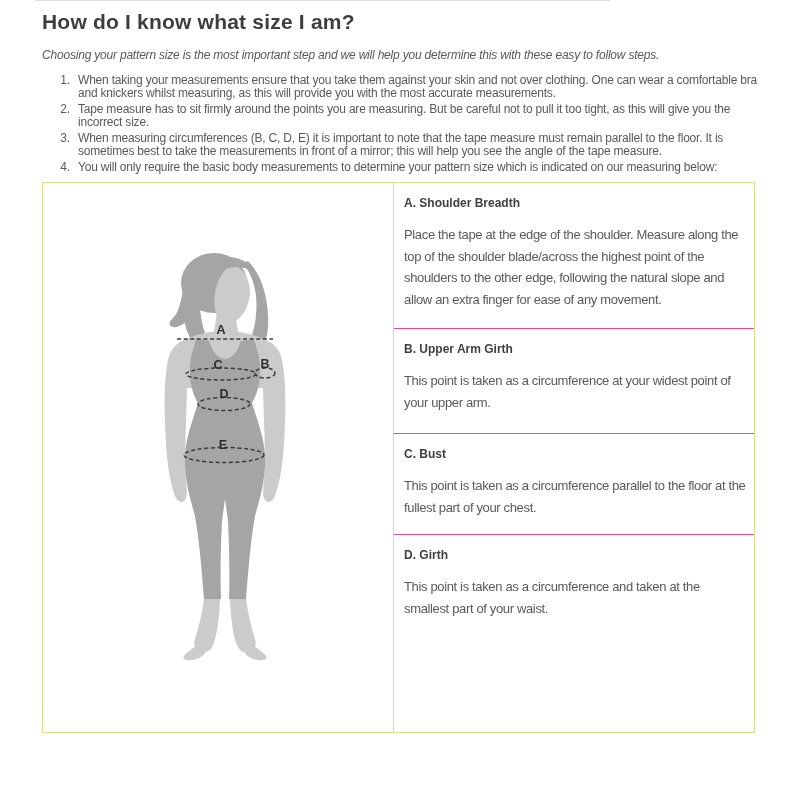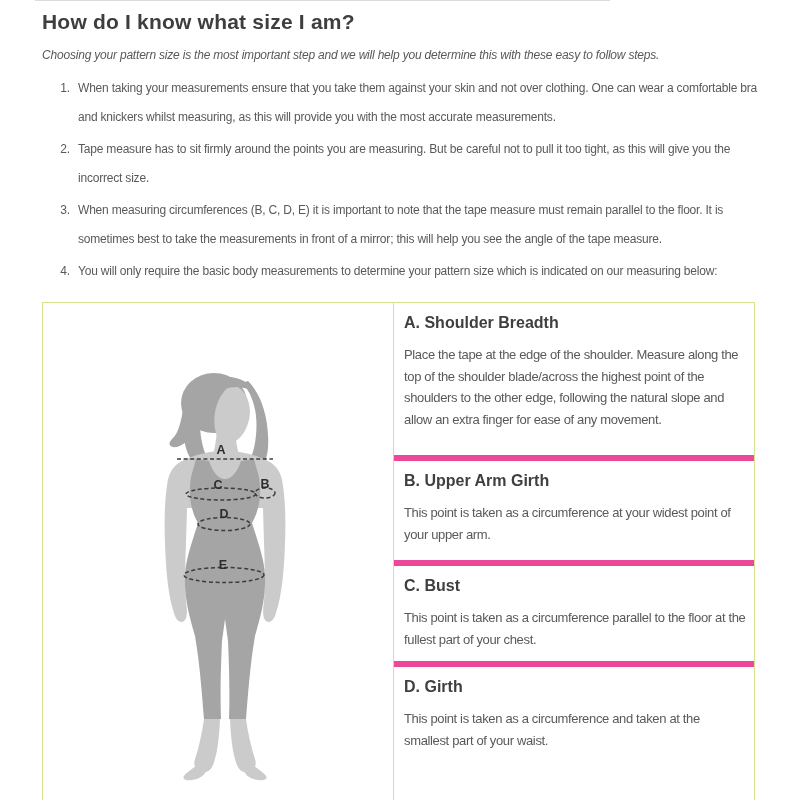--- a/index.html
+++ b/index.html
@@ -2,30 +2,30 @@
 <html><head>
 <meta charset="utf-8">
 <style>
   html,body{margin:0;padding:0;background:#ffffff;}
   body{width:800px;height:800px;position:relative;overflow:hidden;
        font-family:"Liberation Sans","DejaVu Sans",sans-serif;color:#58595b;}
   .top-rule{position:absolute;top:0;left:35px;width:575px;height:1px;background:#dcdcdc;}
   .content{margin:0 42px;padding-top:9px;}
   h1{margin:0;font-size:21px;line-height:26px;font-weight:bold;color:#3e3e3e;letter-spacing:.2px;}
   .intro{margin:10px 0 0 0;font-size:12px;line-height:21px;letter-spacing:-0.2px;font-style:italic;}
-  ol.steps{margin:8px 0 16px 0;padding:0 0 0 31px;font-size:12px;line-height:29px;letter-spacing:-0.2px;}
+  ol.steps{margin:8px 0 8px 0;padding:0 0 0 31px;font-size:12px;line-height:13px;letter-spacing:-0.2px;}
   ol.steps li{padding-left:5px;margin:0 0 3px 0;}
   .size-table{margin-top:0;width:713px;height:551px;box-sizing:border-box;
       border:1px solid #d8e18e;display:flex;background:#fff;}
   .figure-cell{width:351px;box-sizing:border-box;border-right:1px solid #d8e18e;
       display:flex;align-items:stretch;justify-content:center;overflow:hidden;}
   .rows-cell{flex:1;display:grid;grid-template-rows:145px 105px 101px 102px auto;}
   .m-row{box-sizing:border-box;padding:0 8px 0 10px;overflow:hidden;}
-  .m-row + .m-row{border-top:6px solid #ec4899;margin-top:7px;}
-  .m-row h3{margin:12px 0 0 0;font-size:16px;line-height:16px;font-weight:bold;color:#3f3f3f;}
+  .m-row + .m-row{border-top:1px solid #ec4899;}
+  .m-row h3{margin:12px 0 0 0;font-size:12px;line-height:16px;font-weight:bold;color:#3f3f3f;}
   .m-row p{margin:13px 0 0 0;font-size:13px;line-height:21.5px;letter-spacing:-0.35px;}
   svg text{font-family:"Liberation Sans","DejaVu Sans",sans-serif;font-size:12.5px;font-weight:bold;fill:#2d2d2d;}
   .dash{fill:none;stroke:#3c3c3c;stroke-width:1.5;stroke-dasharray:4 2.6;}
 </style>
 </head>
 <body>
 
 <div class="top-rule"></div>
 
 <div class="content">

